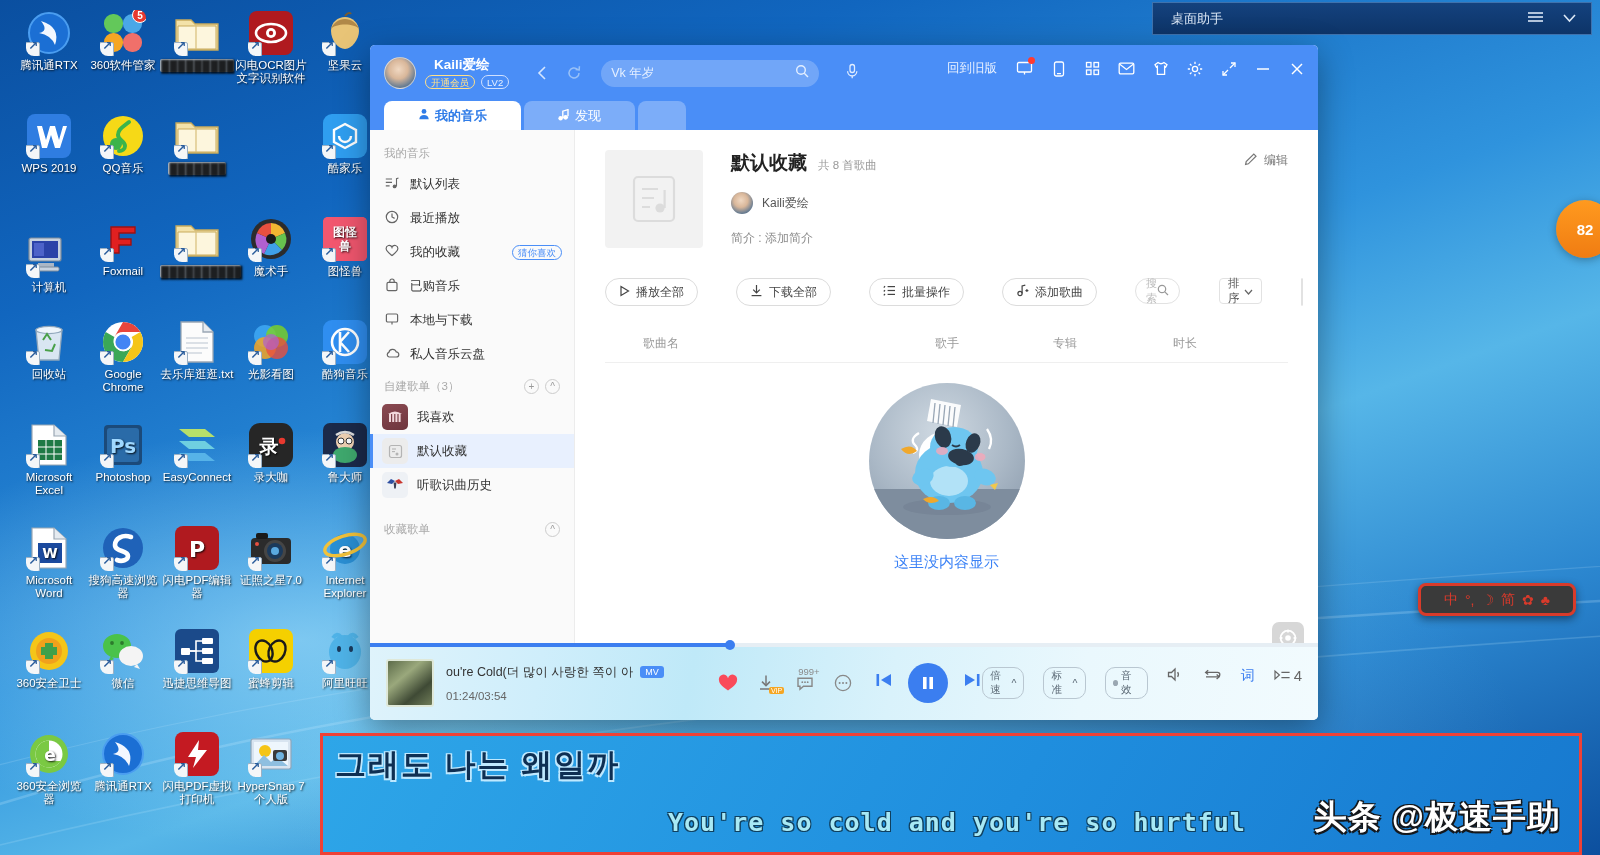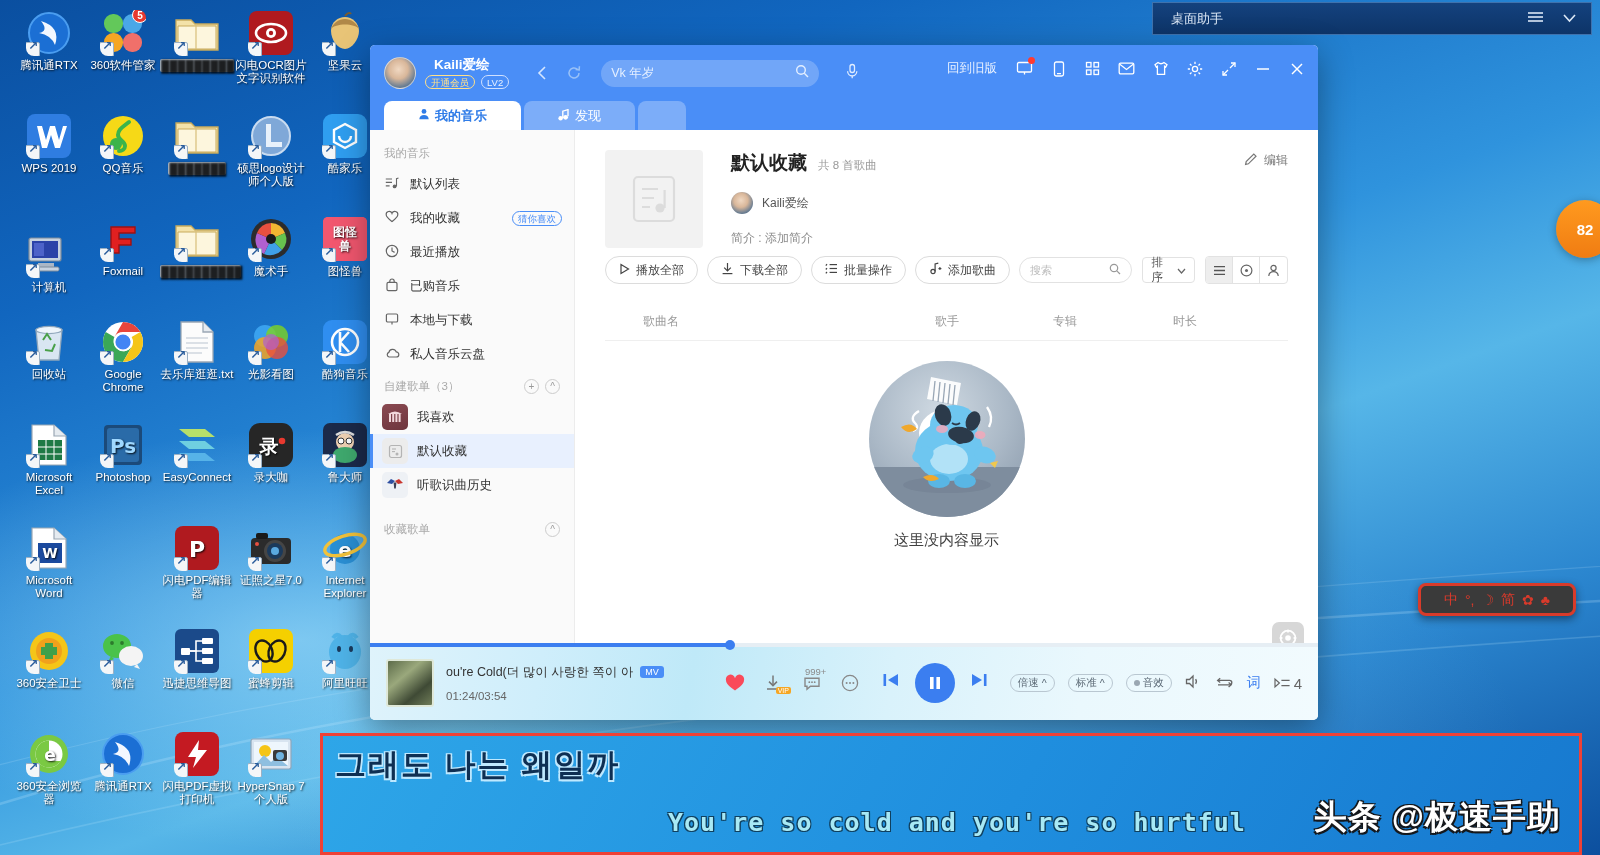--- a/index.html
+++ b/index.html
@@ -133,21 +133,21 @@
   .pl-title-row{ display:flex; align-items:baseline; }
   .pl-title{ font-size:19px; font-weight:bold; color:#222; }
   .pl-count{ font-size:11.5px; color:#9a9a9a; margin-left:11px;}
   .pl-owner{ display:flex; align-items:center; margin-top:16px;}
   .pl-owner .oav{ width:22px;height:22px;border-radius:50%;
     background:radial-gradient(circle at 45% 38%, #f0d8c2 0%, #d9b79a 38%, #6c7f93 70%, #2d4257 100%);}
   .pl-owner .onm{ font-size:12px; color:#555; margin-left:9px;}
   .pl-desc{ font-size:12px; color:#8c8c8c; margin-top:16px;}
   .pl-edit{ font-size:12px; color:#777; display:flex; align-items:center; gap:6px; height:20px;}
 
-  .act-row{ display:flex; align-items:center; margin-top:8px; }
+  .act-row{ display:flex; margin-top:30px;gap:29px; }
   .act-btn{
     height:28px; border:1px solid #dcdcdc; border-radius:14px; display:flex; align-items:center;
     gap:6px; padding:0 13px; font-size:12px; color:#444; margin-right:9px; background:#fff; white-space:nowrap;
   }
   .srch-box{
     margin-left:auto; width:117px;height:26px;border:1px solid #e2e2e2;border-radius:13px;
     display:flex;align-items:center;padding:0 10px;font-size:11px;color:#bbb;
   }
   .sort-box{
     height:26px;border:1px solid #e2e2e2;border-radius:4px;display:flex;align-items:center;
@@ -161,21 +161,21 @@
   .tbl-head{
     display:flex; margin-top:18px; padding:11px 0 10px; border-bottom:1px solid #efefef;
     font-size:12px;color:#9a9a9a;
   }
   .th-song{ width:330px; padding-left:38px;}
   .th-artist{ width:118px; }
   .th-album{ width:120px; }
   .th-dur{ width:100px; }
 
   .empty{ text-align:center; margin-top:18px;}
-  .empty-cap{ font-size:15px; color:#404040; margin-top:12px;font-family:Liberation Serif, serif;}
+  .empty-cap{ font-size:15px; color:#3b82f6; margin-top:12px;font-family:Liberation Serif, serif;}
   .empty-btns{ display:flex; justify-content:center; gap:18px; margin-top:16px;}
   .empty-btn{ border:1px solid #dcdcdc;border-radius:4px;padding:6px 16px;font-size:12px;color:#555;}
 
   
   .kg-player{
     flex:0 0 auto; height:76px; position:relative;
     background:linear-gradient(100deg,#dff3fb 0%,#cfeefb 18%,#bfe9f8 34%,#d9f2fb 55%,#eaf8fd 75%,#f2fbfe 100%);
     border-top:1px solid #dbe9f2;
     display:flex; align-items:center; padding:0 16px;
   }
@@ -191,21 +191,21 @@
   .np-time{ font-size:11.5px;color:#666;margin-top:9px;}
   .pc-icons{ display:flex; align-items:center; gap:20px; margin-left:14px; color:#777;}
   .pc-ico{ position:relative; font-size:16px; display:flex;align-items:center;justify-content:center;}
   .pc-ico.heart{ color:#fa4a5a; font-size:19px;}
   .cnt-sup{ position:absolute; top:-9px; left:2px; font-size:9.5px; color:#8b8b8b;}
   .vip-sup{ position:absolute; right:-8px; bottom:-2px; background:#f5a623;color:#fff;border-radius:2px;font-size:7px;padding:0 2px;}
   .transport{ display:flex; align-items:center; gap:14px; margin-left:22px;}
   .t-btn{ font-size:20px;color:#3b7ef0;}
   .t-play{ width:40px;height:40px;border-radius:50%;background:#3b7ef0;color:#fff;
     display:flex;align-items:center;justify-content:center;font-size:15px; letter-spacing:2px;}
-  .right-ctl{ margin-left:auto; display:flex; align-items:flex-end; gap:13px; color:#666; font-size:12px;}
+  .right-ctl{ margin-left:auto; display:flex; align-items:flex-start; gap:19px; color:#666; font-size:12px;}
   .pill{ border:1px solid #b9c7d1;border-radius:10px;padding:1px 7px;font-size:10.5px;color:#5b6975;display:flex;gap:3px;align-items:center;}
   .pill .dot{ width:6px;height:6px;border-radius:50%;background:#9aa7b2;display:inline-block;}
   .ci{ font-size:15px; }
   .ci.lyr{ color:#3b7ef0; font-size:14px;}
 
   
   .float-btn{ position:absolute; right:14px; width:32px;height:32px;border-radius:7px;
     display:flex;align-items:center;justify-content:center;color:#fff;font-size:16px;}
   .fb-gray{ background:#d7d7d7; }
   .fb-blue{ background:#5b9bf8; }
@@ -336,31 +336,20 @@
       <span class="lbl">QQ音乐</span>
     </div>
     <div class="dicon" style="left: 160px; top: 113px;"><div class="glyph">
         <svg width="46" height="40" viewBox="0 0 46 40">
           <path d="M2 7h15l4 4h23v26H2z" fill="#f3e2a9" stroke="#c8ab5c" stroke-width="1.3"></path>
           <path d="M4 13h38v23H4z" fill="#fdf6dd" stroke="#c8ab5c" stroke-width="1"></path>
           <path d="M22 11v25" stroke="#d8bf7b" stroke-width="1.2"></path>
         </svg>
         <span class="lnk"></span>
       </div><span class="lbl redact">███████</span></div>
-    <div class="dicon" style="left: 234px; top: 113px;">
-      <div class="glyph">
-        <svg width="44" height="44" viewBox="0 0 44 44">
-          <circle cx="22" cy="22" r="19" fill="#7fa8d8"></circle>
-          <circle cx="22" cy="22" r="19" fill="none" stroke="#c8dbf0" stroke-width="2"></circle>
-          <path d="M17 10h5v18h11v5H17z" fill="#e8f1fb"></path>
-        </svg>
-        <span class="lnk"></span>
-      </div>
-      <span class="lbl">硕思logo设计师个人版</span>
-    </div>
     <div class="dicon" style="left: 308px; top: 113px;">
       <div class="glyph">
         <svg width="44" height="44" viewBox="0 0 44 44">
           <rect width="44" height="44" rx="9" fill="#2f9ef0"></rect>
           <path d="M22 10 L33 16 v12 L22 34 L11 28 V16z" fill="none" stroke="#fff" stroke-width="2.4"></path>
           <path d="M16 22a6 6 0 0 0 12 0" stroke="#fff" stroke-width="2.4" fill="none"></path>
         </svg>
         <span class="lnk"></span>
       </div>
       <span class="lbl">酷家乐</span>
@@ -560,20 +549,30 @@
       <div class="glyph">
         <svg width="40" height="44" viewBox="0 0 40 44">
           <path d="M3 2h22l12 11v29H3z" fill="#fff" stroke="#9aa7b4" stroke-width="1.2"></path>
           <path d="M25 2v11h12" fill="#e6ebf0" stroke="#9aa7b4" stroke-width="1.2"></path>
           <rect x="9" y="17" width="24" height="20" fill="#1b4a9e"></rect>
           <text x="21" y="32" font-size="14" font-weight="bold" fill="#fff" text-anchor="middle" font-family="DejaVu Sans">W</text>
         </svg>
         <span class="lnk"></span>
       </div>
       <span class="lbl">Microsoft Word</span>
+    </div>
+    <div class="dicon" style="left: 86px; top: 525px;">
+      <div class="glyph">
+        <svg width="44" height="44" viewBox="0 0 44 44">
+          <circle cx="22" cy="22" r="20" fill="#1f62b8"></circle>
+          <path d="M30 11c-9-3-16 2-16 8 0 7 13 5 13 11 0 4-6 6-11 4" stroke="#fff" stroke-width="4.6" fill="none" stroke-linecap="round"></path>
+        </svg>
+        <span class="lnk"></span>
+      </div>
+      <span class="lbl">搜狗高速浏览器</span>
     </div>
     <div class="dicon" style="left: 160px; top: 525px;">
       <div class="glyph">
         <svg width="44" height="44" viewBox="0 0 44 44">
           <rect width="44" height="44" rx="8" fill="#b01a1f"></rect>
           <text x="22" y="31" font-size="22" font-weight="bold" fill="#fff" text-anchor="middle" font-family="DejaVu Sans">P</text>
         </svg>
         <span class="lnk"></span>
       </div>
       <span class="lbl">闪电PDF编辑器</span>
@@ -920,36 +919,36 @@
               </g>
               <circle cx="9.6" cy="10.4" r="1.9" fill="#666"></circle>
               <path d="M11.5 10.4V2.6l2-0.6" stroke="#666" stroke-width="1.1" fill="none"></path>
             </svg>
         </span>
         <span>默认列表</span>
       </div>
 
       <div class="side-item">
         <span class="si-ico">
-          <svg width="14" height="13" viewBox="0 0 14 13">
-              <path d="M7 11.6C3.6 9 1.2 7.2 1.2 4.8A3 3 0 0 1 7 3.4 3 3 0 0 1 12.8 4.8c0 2.4-2.4 4.2-5.8 6.8z" fill="none" stroke="#666" stroke-width="1.2"></path>
-            </svg>
-        </span>
-        <span>我的收藏</span>
-        <span class="hot-tag">猜你喜欢</span>
-      </div>
-
-      <div class="side-item">
-        <span class="si-ico">
           <svg width="14" height="14" viewBox="0 0 14 14">
               <circle cx="7" cy="7" r="5.7" fill="none" stroke="#666" stroke-width="1.2"></circle>
               <polyline points="7,3.6 7,7 9.6,8.4" fill="none" stroke="#666" stroke-width="1.2"></polyline>
             </svg>
         </span>
         <span>最近播放</span>
+      </div>
+
+      <div class="side-item">
+        <span class="si-ico">
+          <svg width="14" height="13" viewBox="0 0 14 13">
+              <path d="M7 11.6C3.6 9 1.2 7.2 1.2 4.8A3 3 0 0 1 7 3.4 3 3 0 0 1 12.8 4.8c0 2.4-2.4 4.2-5.8 6.8z" fill="none" stroke="#666" stroke-width="1.2"></path>
+            </svg>
+        </span>
+        <span>我的收藏</span>
+        <span class="hot-tag">猜你喜欢</span>
       </div>
 
       <div class="side-item">
         <span class="si-ico">
           <svg width="14" height="14" viewBox="0 0 14 14">
               <rect x="2" y="4.4" width="10" height="8.2" rx="1.4" fill="none" stroke="#666" stroke-width="1.2"></rect>
               <path d="M4.8 4.4V3.2a2.2 2.2 0 0 1 4.4 0v1.2" fill="none" stroke="#666" stroke-width="1.2"></path>
             </svg>
         </span>
         <span>已购音乐</span>

